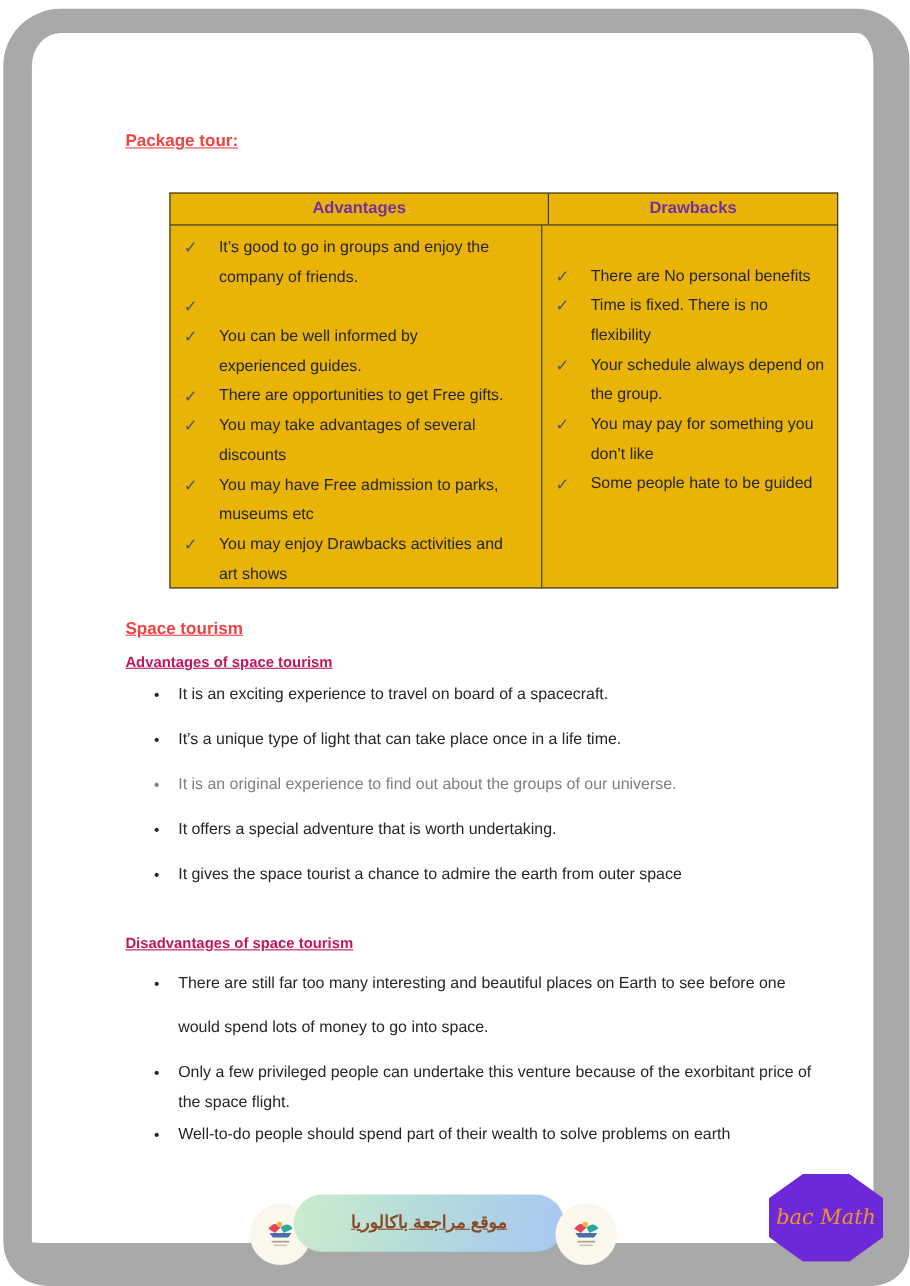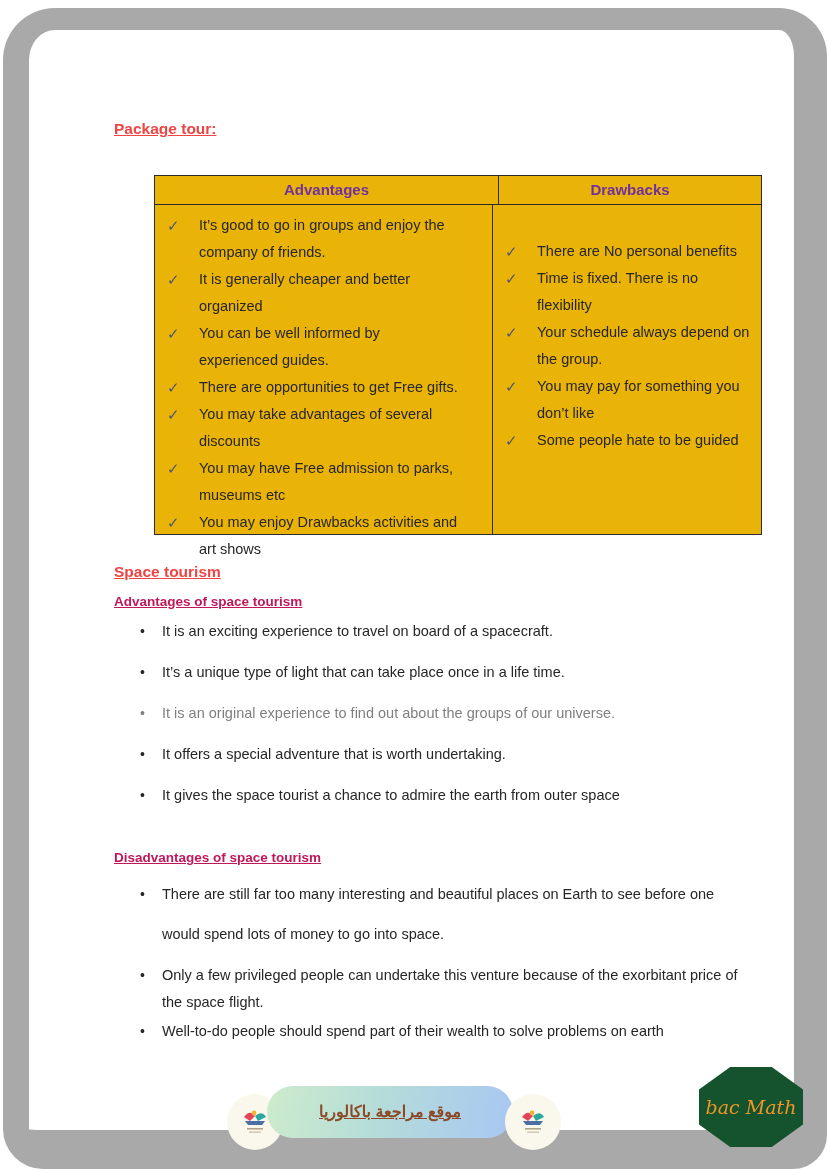--- a/index.html
+++ b/index.html
@@ -78,21 +78,21 @@
   .badge{
     position:absolute;width:56px;height:56px;border-radius:50%;
     background:#faf7ec;z-index:3;display:flex;align-items:center;justify-content:center;
     flex-direction:column;
   }
   #badge-left{left:227px;top:1094px;}
   #badge-right{left:505px;top:1094px;}
   .badge svg{display:block;}
   .octagon{
     position:absolute;left:699px;top:1067px;width:104px;height:80px;z-index:3;
-    background:#14532d;
+    background:#6d28d9;
     clip-path:polygon(30% 0,70% 0,100% 28%,100% 72%,70% 100%,30% 100%,0 72%,0 28%);
     display:flex;align-items:center;justify-content:center;
   }
   .octagon span{
     font-family:"DejaVu Serif", serif;font-style:italic;
     color:#ef9526;font-size:19px;
   }
 </style>
 </head>
 <body>
@@ -108,21 +108,20 @@
   </div>
   <div class="tbl-body">
     <div class="col-l">
       <ul class="chk-list">
         <li>
           <span class="chk">✓</span>
           <span class="chk-txt">It’s good to go in groups and enjoy the company of friends.</span>
           </li>
         <li>
           <span class="chk">✓</span>
-          <span class="chk-txt">It is generally cheaper and better organized</span>
           </li>
         <li>
           <span class="chk">✓</span>
           <span class="chk-txt">You can be well informed by experienced guides.</span>
           </li>
         <li>
           <span class="chk">✓</span>
           <span class="chk-txt">There are opportunities to get Free gifts.</span>
           </li>
         <li>

